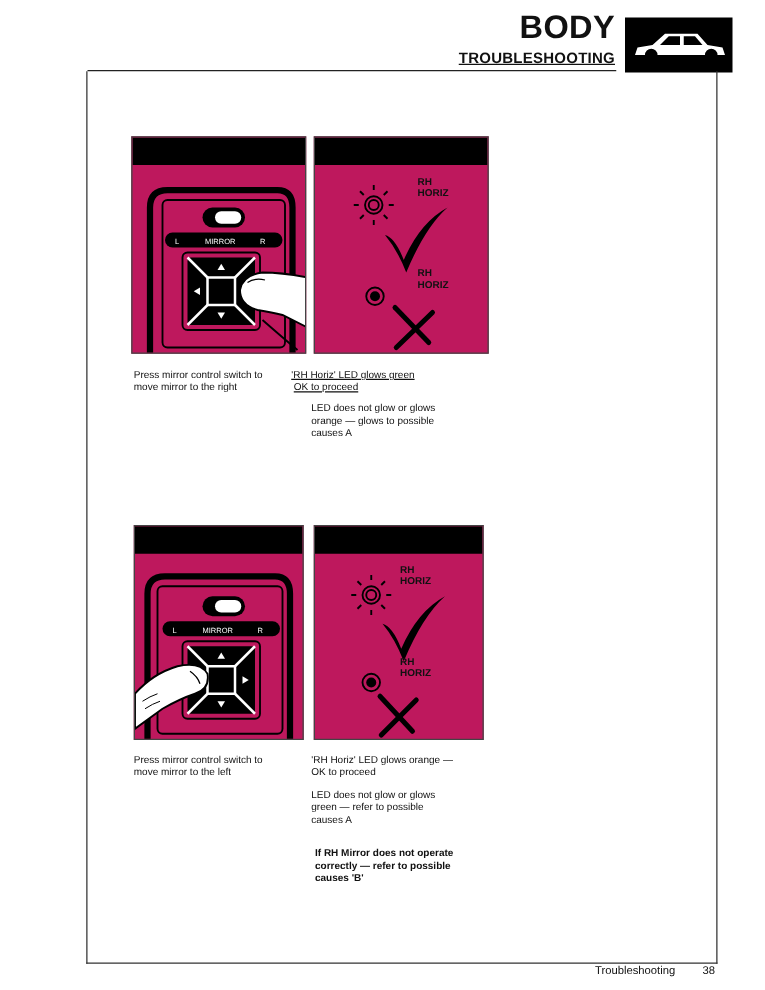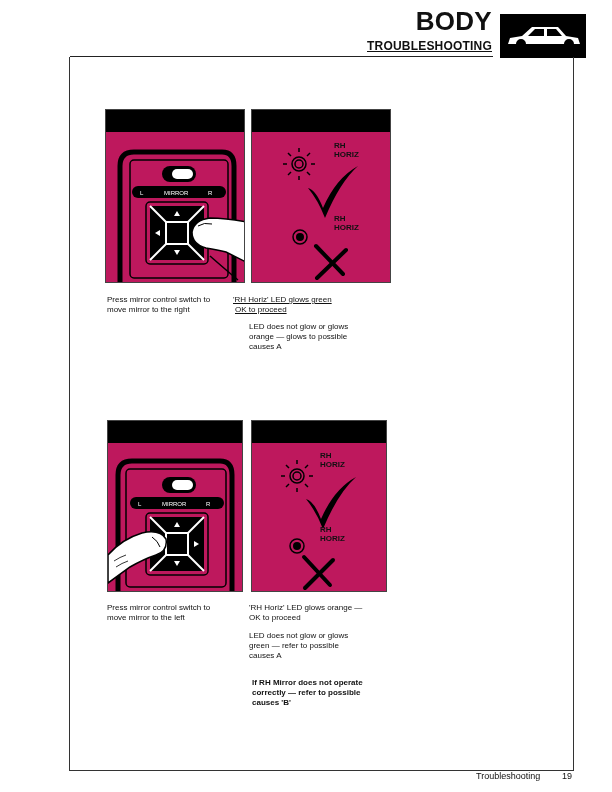--- a/index.html
+++ b/index.html
@@ -203,13 +203,13 @@
   <div>green — refer to possible</div>
   <div>causes A</div>
 </div>
 <div class="abs txt bold" style="left:252px; top:678px;">
   <div>If RH Mirror does not operate</div>
   <div>correctly — refer to possible</div>
   <div>causes 'B'</div>
 </div>
 
 <div class="abs footer" style="left:476px;">Troubleshooting</div>
-<div class="abs footer" style="left:562px;">19</div>
+<div class="abs footer" style="left:562px;">38</div>
 
 </body></html>

